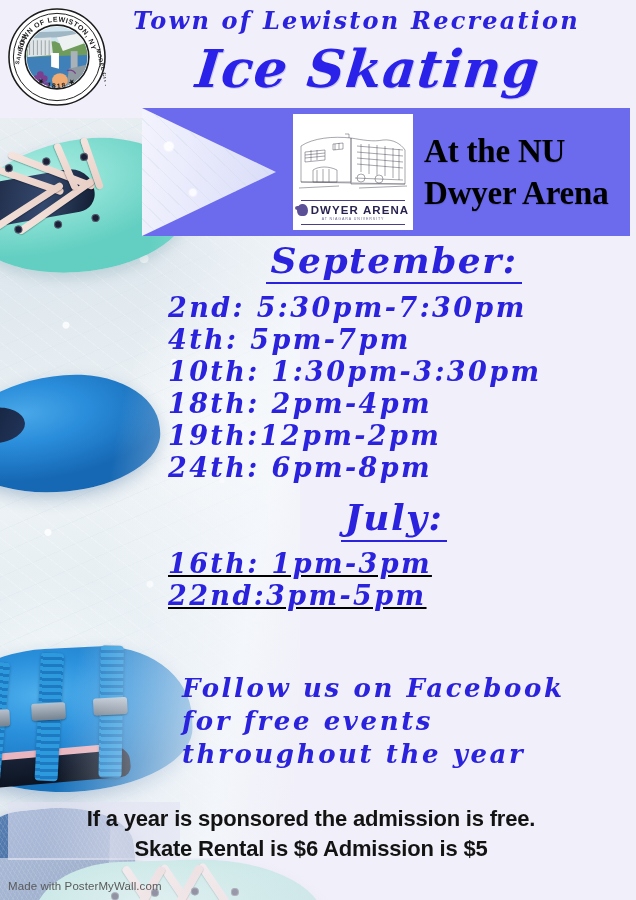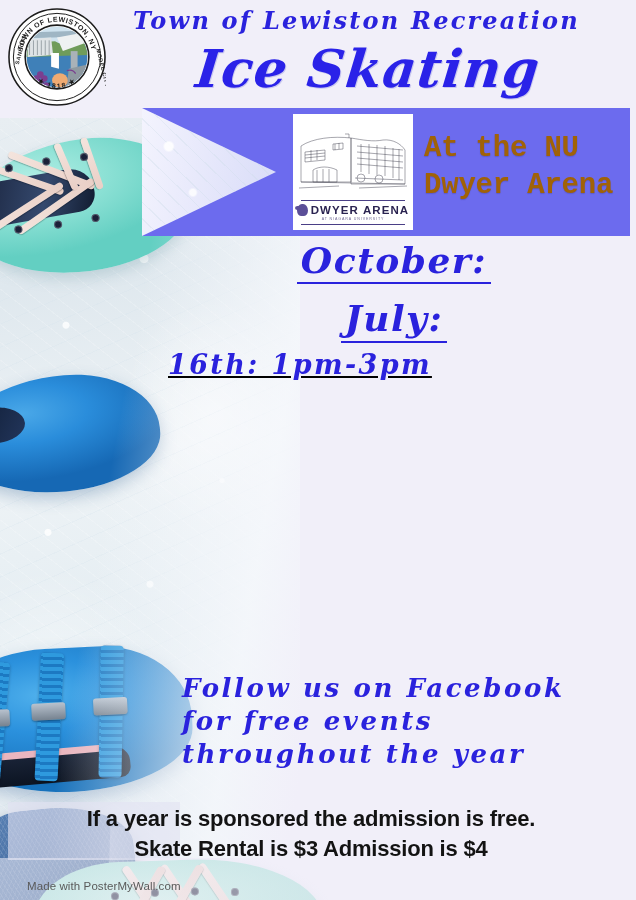--- a/index.html
+++ b/index.html
@@ -321,24 +321,24 @@
     background: #4a3f86;
     margin: 1px 8px 5px 8px;
   }
 
   
   .banner-title {
     position: absolute;
     left: 282px;    
     top: 22px;
     width: 200px;
-    color: #a16207;
-    font-family: Liberation Mono, monospace;
-    font-weight: bold;
-    font-size: 29px;
+    color: #000000;
+    font-family: Liberation Serif, serif;
+    font-weight: bold;
+    font-size: 33px;
     line-height: 1.28;
     letter-spacing: -0.2px;
     text-shadow: 0 1px 1px rgba(40,40,110,.25);
   }
 
   
   .town-line {
     position: absolute;
     left: 0; right: 0;
     top: 6px;
@@ -452,21 +452,21 @@
     color: #131313;
     font-family: "Liberation Sans", sans-serif;
     font-weight: bold;
     font-size: 22px;
     line-height: 1.35;
     letter-spacing: -0.2px;
     padding-right: 14px;
   }
   .watermark {
     position: absolute;
-    left: 27px;
+    left: 8px;
     bottom: 8px;
     color: #5a5a5a;
     font-family: "Liberation Sans", sans-serif;
     font-size: 11.5px;
     letter-spacing: .1px;
   }
   .watermark-strip {
     position: absolute;
     left: 0; right: 0; bottom: 0;
     height: 42px;
@@ -627,35 +627,44 @@
 
     <div class="banner-title">
       <div>At the NU</div>
       <div>Dwyer Arena</div>
     </div>
   </div>
 
   <div class="schedule">
 
     <div class="month-heading">
-      <span class="mh-text">October:</span>
+      <span class="mh-text">September:</span>
     </div>
+    <ul class="date-list jan-list">
+      <li class="date-row">2nd: 5:30pm-7:30pm</li>
+      <li class="date-row">4th:  5pm-7pm</li>
+      <li class="date-row">10th: 1:30pm-3:30pm</li>
+      <li class="date-row">18th: 2pm-4pm</li>
+      <li class="date-row">19th:12pm-2pm</li>
+      <li class="date-row">24th: 6pm-8pm</li>
+    </ul>
 
     <div class="month-heading feb-heading">
       <span class="mh-text">July:</span>
     </div>
     <ul class="date-list feb-list">
       <li class="date-row">16th: 1pm-3pm</li>
+      <li class="date-row">22nd:3pm-5pm</li>
     </ul>
   </div>
 
   <div class="follow-text">Follow us on Facebook for free events throughout the year</div>
 
   <div class="footer-scrim"></div>
   <div class="footer-text">
     <div>If a year is sponsored the admission is free.</div>
-    <div>Skate Rental is $3 Admission is $4</div>
+    <div>Skate Rental is $6 Admission is $5</div>
   </div>
 
   <div class="watermark-strip"></div>
   <div class="watermark">Made with PosterMyWall.com</div>
 
 </div>
 
 </body></html>

